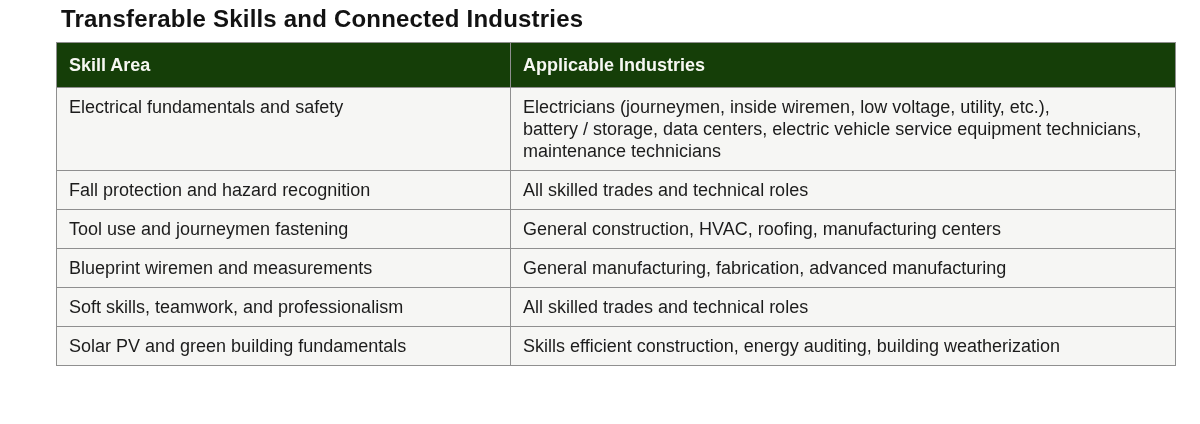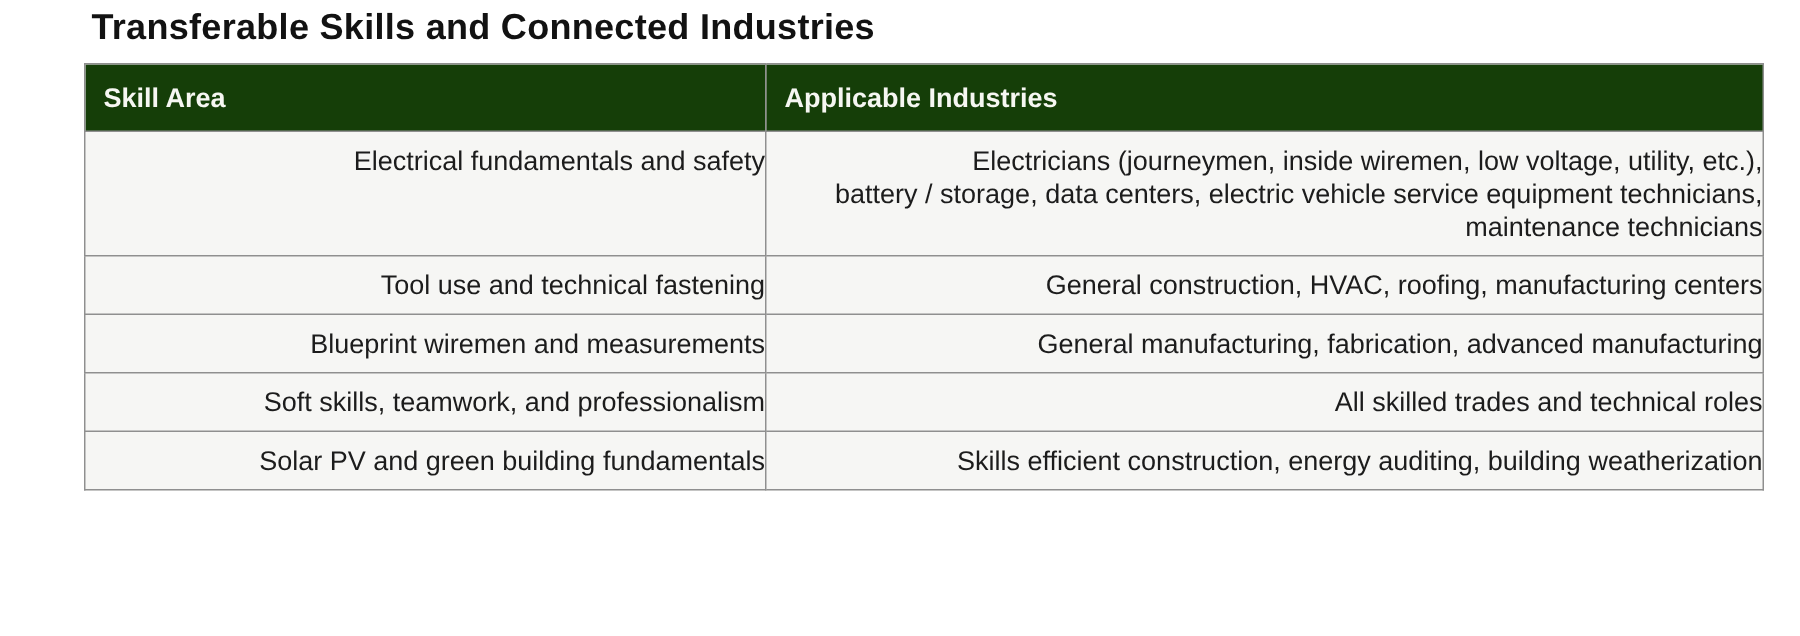--- a/index.html
+++ b/index.html
@@ -46,23 +46,23 @@
     font-weight: bold;
     text-align: left;
     padding: 11px 12px;
     border: 1px solid var(--border);
     line-height: 22px;
   }
   table.skills-table td {
     background: var(--row-bg);
     color: var(--body-text);
     font-size: 18px;
-    text-align: right;
+    text-align: left;
     vertical-align: top;
-    padding: 8px 0;
+    padding: 8px 12px;
     border: 1px solid var(--border);
     line-height: 22px;
     white-space: pre-line;
   }
 </style>
 </head>
 <body>
 
 <div class="page">
 
@@ -80,21 +80,25 @@
       </tr>
     </thead>
     <tbody>
       <tr>
         <td>Electrical fundamentals and safety</td>
         <td>Electricians (journeymen, inside wiremen, low voltage, utility, etc.),
 battery / storage, data centers, electric vehicle service equipment technicians,
 maintenance technicians</td>
       </tr>
       <tr>
-        <td>Tool use and technical fastening</td>
+        <td>Fall protection and hazard recognition</td>
+        <td>All skilled trades and technical roles</td>
+      </tr>
+      <tr>
+        <td>Tool use and journeymen fastening</td>
         <td>General construction, HVAC, roofing, manufacturing centers</td>
       </tr>
       <tr>
         <td>Blueprint wiremen and measurements</td>
         <td>General manufacturing, fabrication, advanced manufacturing</td>
       </tr>
       <tr>
         <td>Soft skills, teamwork, and professionalism</td>
         <td>All skilled trades and technical roles</td>
       </tr>

